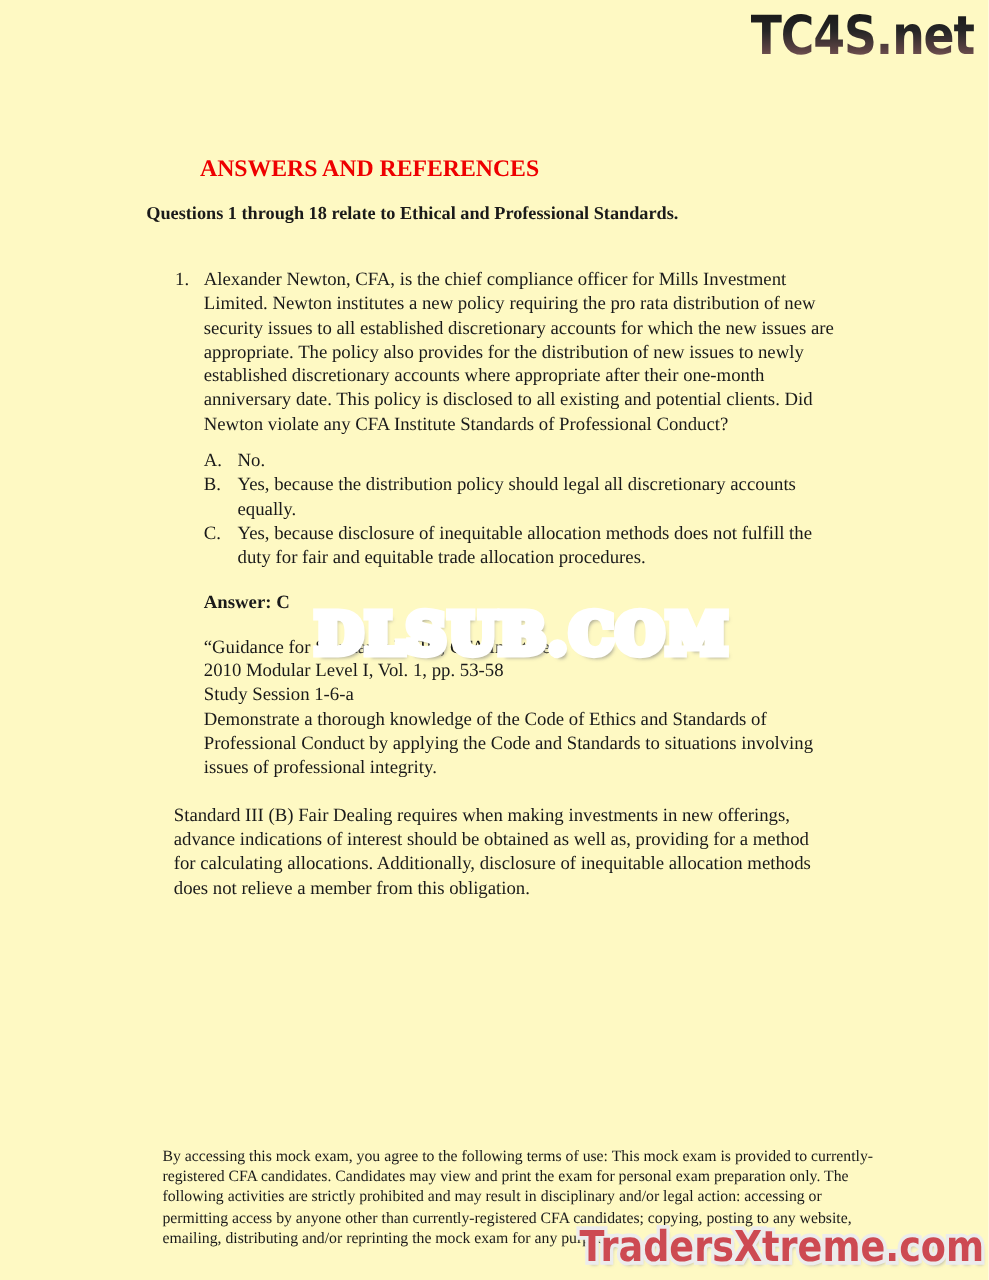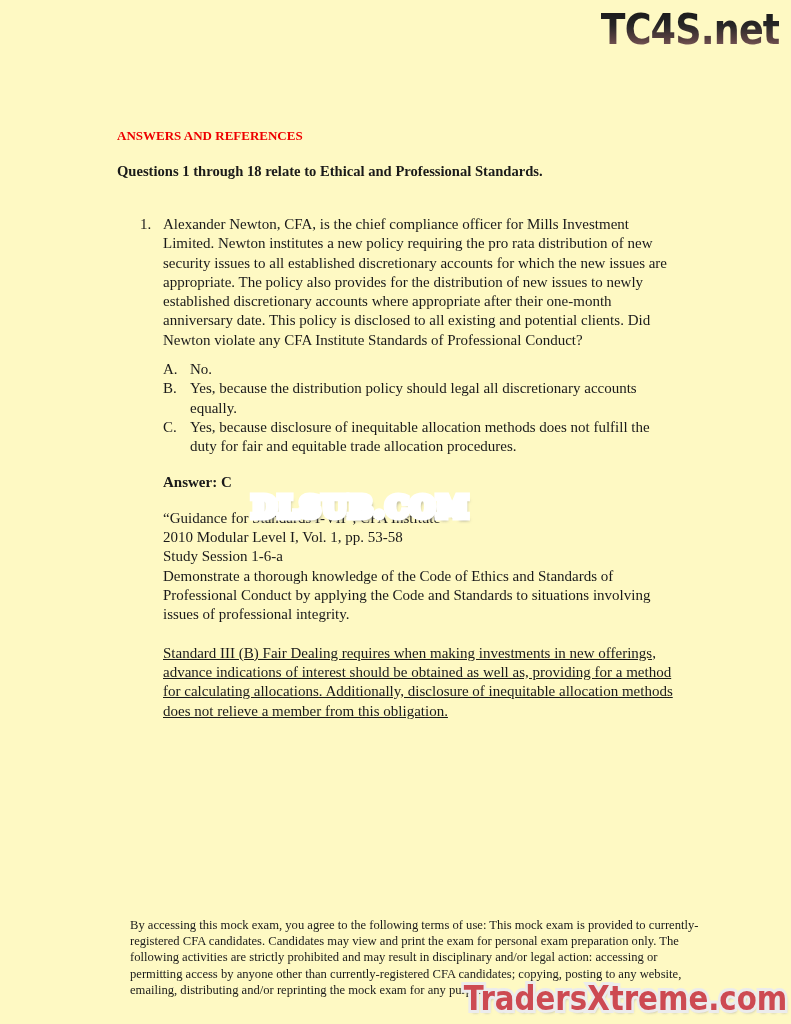--- a/index.html
+++ b/index.html
@@ -30,22 +30,22 @@
   }
 
   
   .content { position:absolute; left:117px; top:124px; width:562px; }
 
   .doc-title {
     font-size:19px; font-weight:bold; color:#31659b;
     line-height:23px;
   }
   .doc-subtitle {
-    font-size:13px; font-weight:bold; color:#ee0000;
-    line-height:19px; margin-top:2px;
+    font-size:19px; font-weight:bold; color:#ee0000;
+    line-height:19px; margin-top:2px;margin-left:43px;
   }
   .section-heading {
     margin-top:17px;
     font-size:14.6px; font-weight:bold; line-height:19px;
   }
 
   .body-text { font-size:15px; line-height:19.3px; }
 
   .question-row { display:flex; margin-top:34px; margin-left:23px; }
   .q-number { width:23px; flex:none; }
@@ -55,29 +55,29 @@
   .choice-row { display:flex; }
   .choice-label { width:27px; flex:none; }
   .choice-text { width:487px; }
 
   .answer-line {
     margin-top:16px; margin-left:46px;
     font-size:15px; font-weight:bold; line-height:19.3px;
   }
 
   .refs { margin-top:17px; margin-left:46px; width:514px; }
-  .explanation { margin-top:19px; margin-left:46px; width:514px;text-decoration:underline; }
+  .explanation { margin-top:19px; margin-left:22px; width:514px; }
 
   
   .dlsub-wm {
     position:absolute; left:252px; top:486px;
     z-index:5;
     font-family:"DejaVu Serif", serif;
     font-weight:bold;
-    font-size:28px;
+    font-size:44px;
     letter-spacing:2px;
     line-height:44px;
     color:#c41220;
     background:linear-gradient(180deg,#ef5a64 0%,#dd1f2c 35%,#b60e1a 70%,#8f0a12 100%);
     -webkit-background-clip:text;
     background-clip:text;
     -webkit-text-fill-color:transparent;
     white-space:nowrap;
   }
   .dlsub-wm::before {

